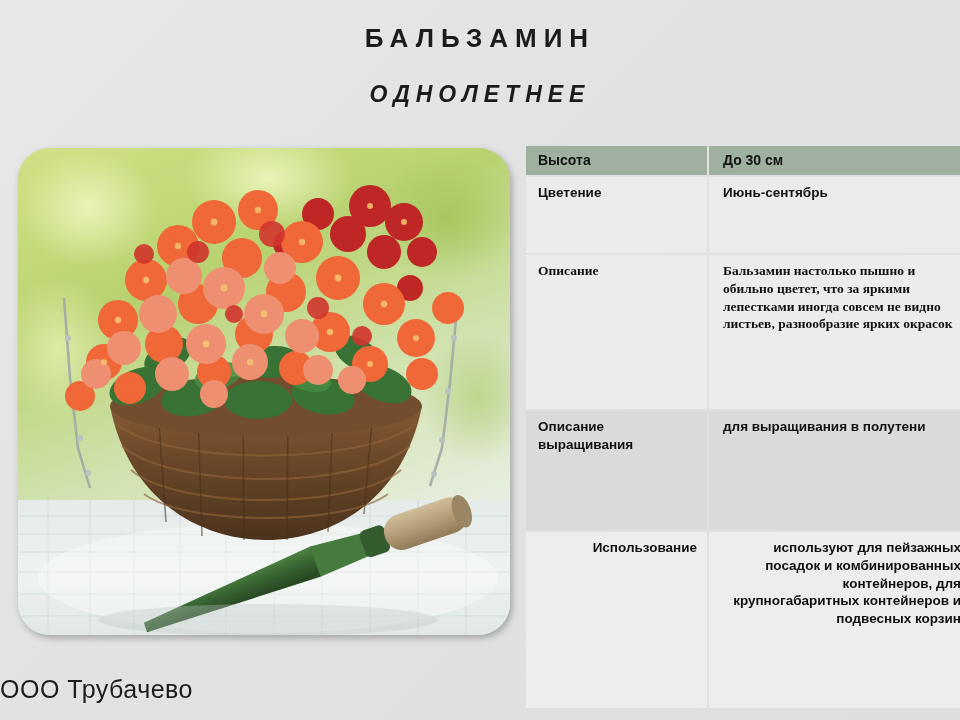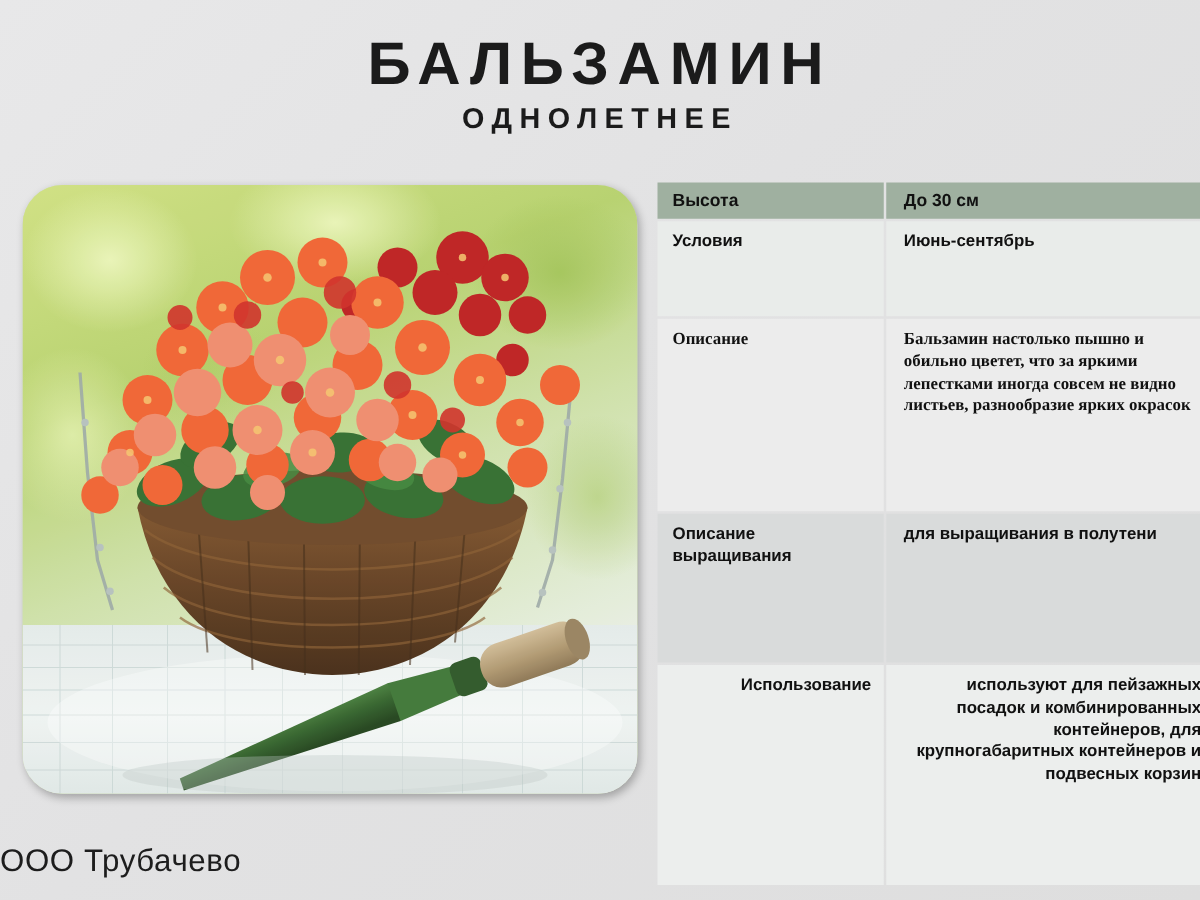--- a/index.html
+++ b/index.html
@@ -20,36 +20,37 @@
     background: linear-gradient(135deg, #e8e8e9 0%, #e2e2e3 45%, #dedede 100%);
   }
 
   
   .title {
     position: absolute;
     top: 24px;
     left: 0;
     width: 960px;
     text-align: center;
-    font-size: 48px;
+    font-size: 26px;
     font-weight: 700;
     letter-spacing: 7px;
     color: #1b1b1b;
     line-height: 1.15;
   }
   .subtitle {
     position: absolute;
     top: 81px;
     left: 0;
     width: 960px;
     text-align: center;
     font-size: 23px;
     font-weight: 700;
     letter-spacing: 6px;
     color: #1b1b1b;
+    font-style: italic;
   }
 
   
   .photo {
     position: absolute;
     left: 18px;
     top: 148px;
     width: 492px;
     height: 487px;
     border-radius: 32px;
@@ -321,21 +322,21 @@
   </div>
 
   <table class="info-table">
     <tbody>
       <tr class="head">
         <td class="col-label label">Высота</td>
         <td class="col-value value">До 30 см</td>
       </tr>
 
       <tr class="r-light">
-        <td class="col-label label spacer-2">Условия</td>
+        <td class="col-label label spacer-2">Цветение</td>
         <td class="col-value value spacer-2">Июнь-сентябрь</td>
       </tr>
 
       <tr class="r-lighter">
         <td class="col-label label spacer-3">Описание</td>
         <td class="col-value value spacer-3">Бальзамин настолько пышно и обильно цветет, что за яркими лепестками иногда совсем не видно листьев, разнообразие ярких окрасок</td>
       </tr>
 
       <tr class="r-gray">
         <td class="col-label label spacer-4">Описание выращивания</td>

